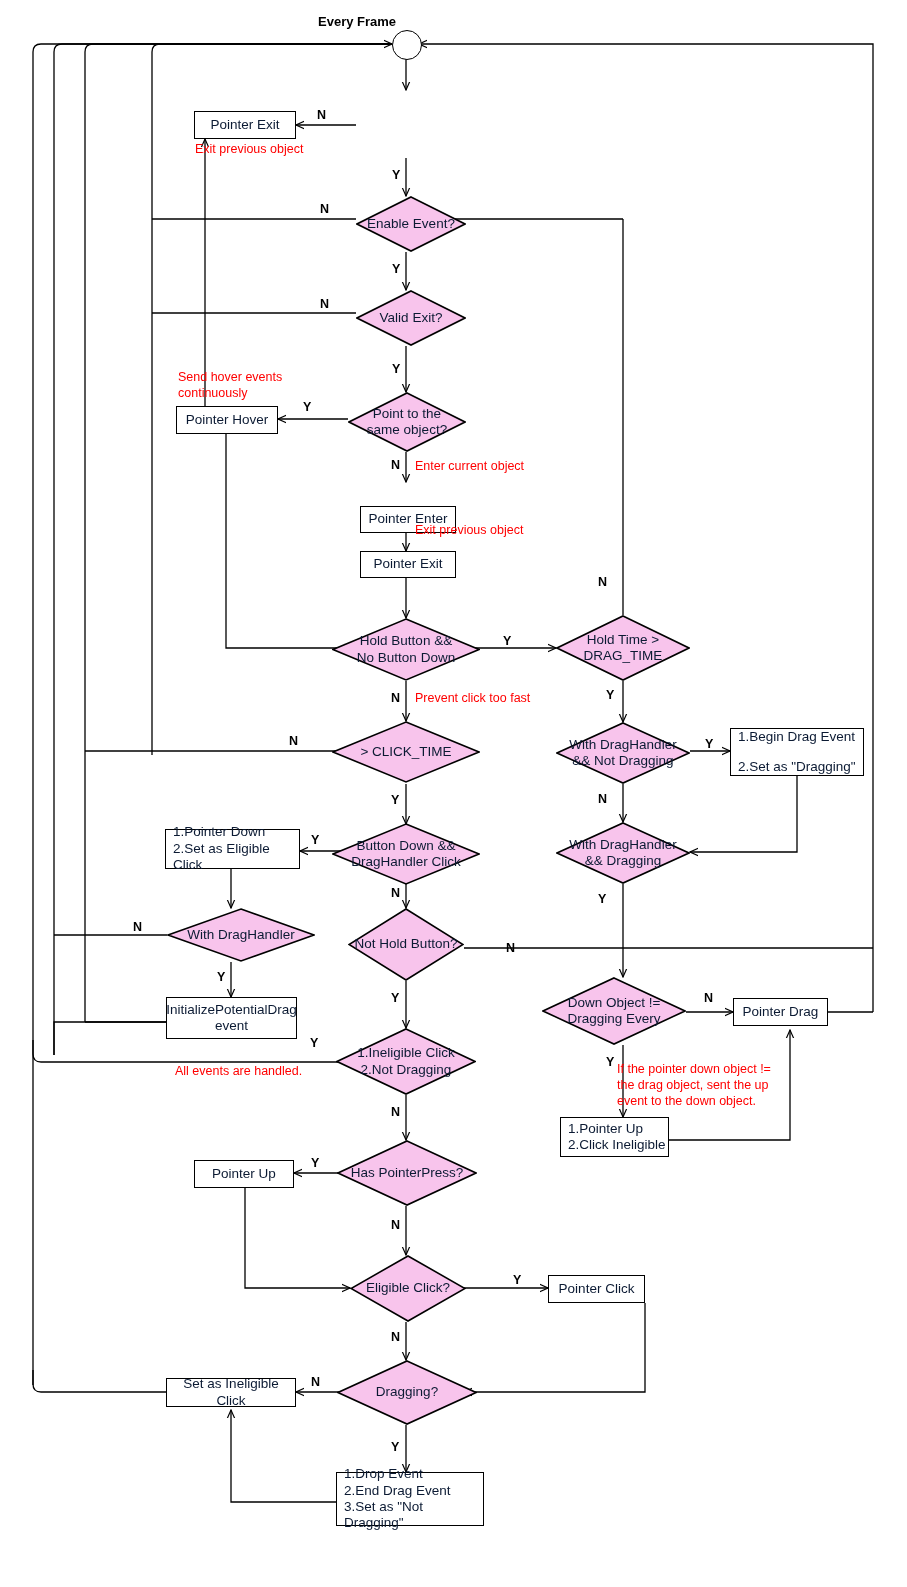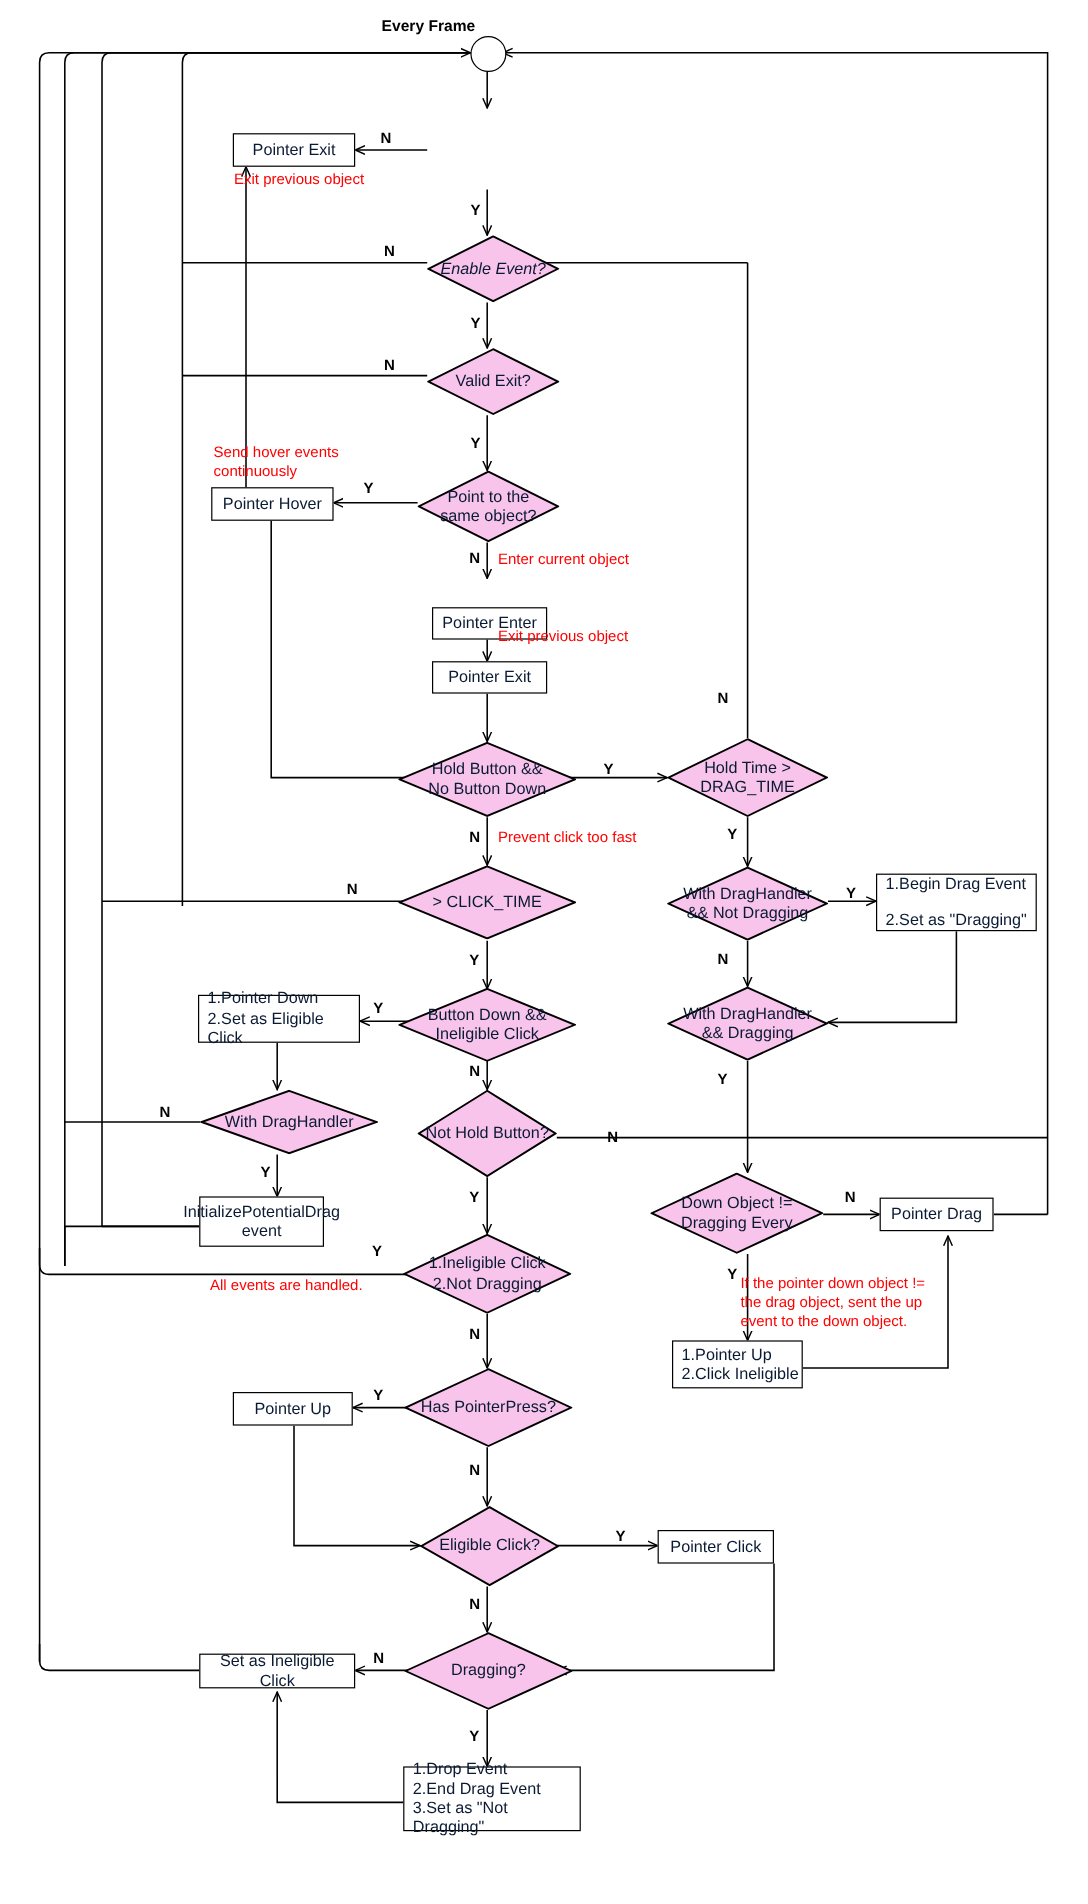--- a/index.html
+++ b/index.html
@@ -137,21 +137,21 @@
       <path d="M336,1502 L231,1502 L231,1410" marker-end="url(#ah)"></path>
 
     </g>
   </svg>
 
   <div class="title" style="left:318px;top:14px;">Every Frame</div>
 
   <div class="term" style="left:392px;top:30px;width:28px;height:28px;"></div>
 
 
-  <div class="node dec" style="left:356px;top:196px;width:110px;height:56px;font-style:italic;">
+  <div class="node dec" style="left:356px;top:196px;width:110px;height:56px;">
     <svg class="dshape" viewBox="0 0 110 56" preserveAspectRatio="none">
         <polygon points="55,1 109,28 55,55 1,28" fill="#f8c4ec" stroke="#000" stroke-width="1.6"></polygon>
       </svg>
     <div class="dlabel">Enable Event?</div>
   </div>
 
   <div class="node dec" style="left:356px;top:290px;width:110px;height:56px;">
     <svg class="dshape" viewBox="0 0 110 56" preserveAspectRatio="none">
         <polygon points="55,1 109,28 55,55 1,28" fill="#f8c4ec" stroke="#000" stroke-width="1.6"></polygon>
       </svg>
@@ -204,21 +204,21 @@
       <div>&amp;&amp; Not Dragging</div>
     </div>
   </div>
 
   <div class="node dec" style="left:332px;top:823px;width:148px;height:62px;">
     <svg class="dshape" viewBox="0 0 148 62" preserveAspectRatio="none">
         <polygon points="74,1 147,31 74,61 1,31" fill="#f8c4ec" stroke="#000" stroke-width="1.6"></polygon>
       </svg>
     <div class="dlabel">
       <div>Button Down &amp;&amp;</div>
-      <div>Ineligible Click</div>
+      <div>DragHandler Click</div>
     </div>
   </div>
 
   <div class="node dec" style="left:556px;top:822px;width:134px;height:62px;">
     <svg class="dshape" viewBox="0 0 134 62" preserveAspectRatio="none">
         <polygon points="67,1 133,31 67,61 1,31" fill="#f8c4ec" stroke="#000" stroke-width="1.6"></polygon>
       </svg>
     <div class="dlabel">
       <div>With DragHandler</div>
       <div>&amp;&amp; Dragging</div>
@@ -299,21 +299,21 @@
   <div class="node proc left" style="left:730px;top:728px;width:134px;height:48px;flex-direction:column;align-items:flex-start;justify-content:space-between;">
     <span>1.Begin Drag Event</span>
     <span>2.Set as "Dragging"</span>
   </div>
 
   <div class="node proc left" style="left:165px;top:829px;width:135px;height:40px;flex-direction:column;align-items:flex-start;justify-content:center;">
     <span>1.Pointer Down</span>
     <span>2.Set as Eligible Click</span>
   </div>
 
-  <div class="node proc" style="left:166px;top:997px;width:104px;height:42px;flex-direction:column;">
+  <div class="node proc" style="left:166px;top:997px;width:131px;height:42px;flex-direction:column;">
     <span>InitializePotentialDrag</span>
     <span>event</span>
   </div>
 
   <div class="node proc" style="left:733px;top:998px;width:95px;height:28px;">
     <span>Pointer Drag</span>
   </div>
 
   <div class="node proc left" style="left:560px;top:1117px;width:109px;height:40px;flex-direction:column;align-items:flex-start;justify-content:center;">
     <span>1.Pointer Up</span>

